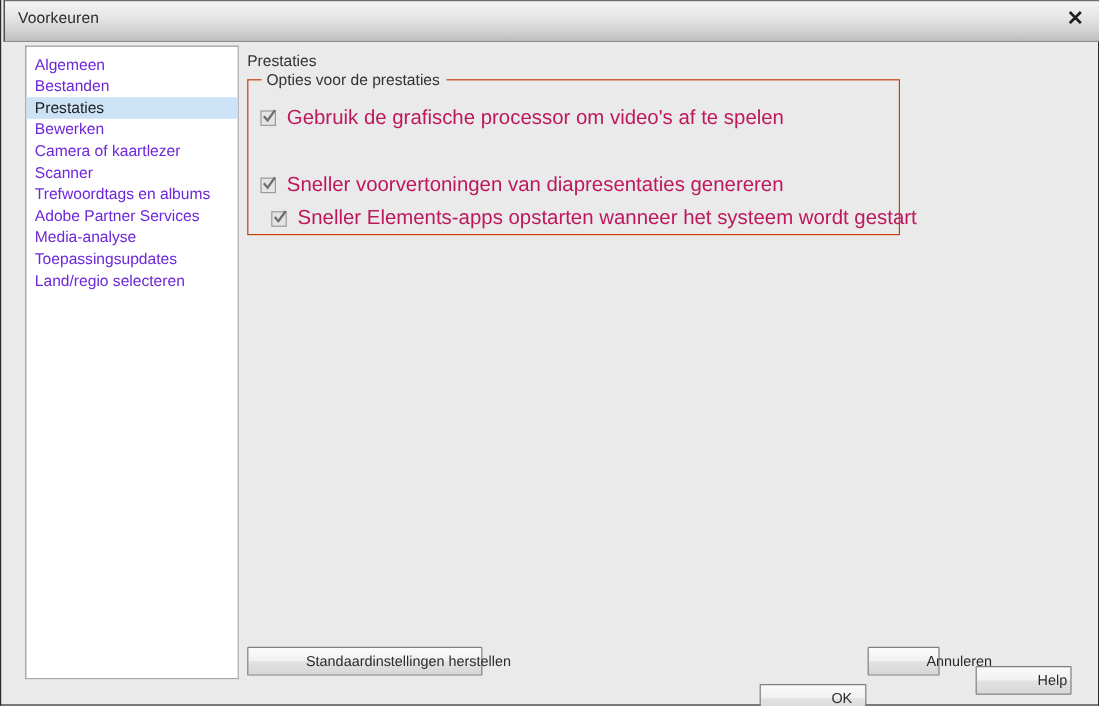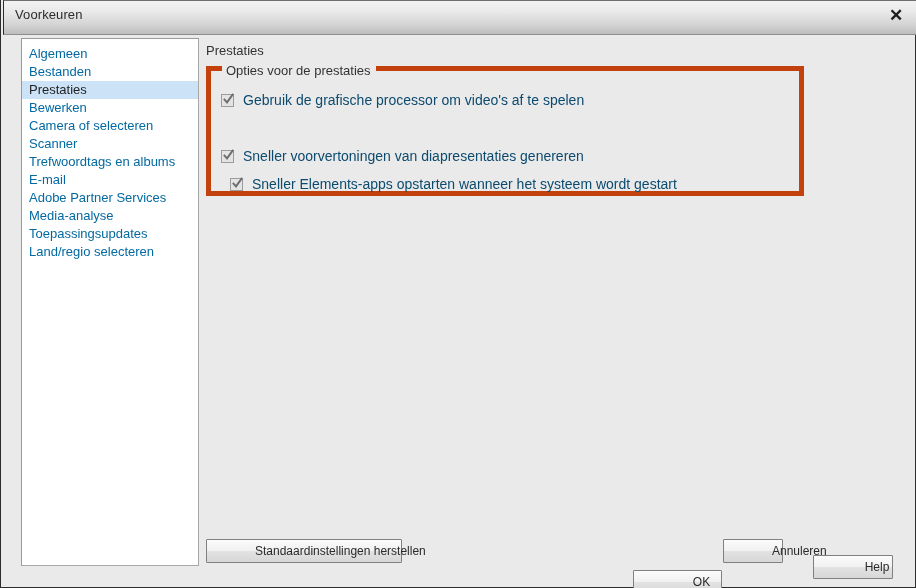--- a/index.html
+++ b/index.html
@@ -84,21 +84,21 @@
     border: 1px solid #a8a8a8;
     border-top-color: #9a9a9a;
     border-left-color: #9a9a9a;
     overflow: hidden;
   }
   .sidebar-item {
     height: 18px;
     line-height: 18px;
     padding-left: 7px;
     font-size: 13px;
-    color: #0369a1;
+    color: #6d28d9;
     white-space: nowrap;
     cursor: default;
   }
   .sidebar-item.selected {
     background: #cce3f7;
     color: #1f1f1f;
   }
   .sidebar-list {
     padding-top: 6px;
   }
@@ -110,24 +110,24 @@
     top: 43px;
     font-size: 13px;
     color: #333333;
     white-space: nowrap;
   }
 
   .groupbox {
     position: absolute;
     left: 205px;
     top: 66px;
-    width: 598px;
+    width: 544px;
     height: 130px;
     box-sizing: border-box;
-    border: 5px solid #c2410c;
+    border: 1px solid #c2410c;
     background: transparent;
   }
   .group-legend {
     position: absolute;
     left: 11px;
     top: -8px;
     background: #eaeaea;
     padding: 0 5px 0 4px;
     font-size: 13px;
     color: #333333;
@@ -158,22 +158,22 @@
   }
   .checkbox .tick {
     position: absolute;
     left: 1px;
     top: -2px;
     width: 11px;
     height: 13px;
     display: block;
   }
   .check-label {
-    font-size: 14px;
-    color: #0c4a6e;
+    font-size: 17px;
+    color: #be185d;
     white-space: nowrap;
     text-align: right;
   }
 
   
   .btn {
     position: absolute;
     box-sizing: border-box;
     height: 24px;
     line-height: 22px;
@@ -204,24 +204,23 @@
       <span class="glyph">✕</span>
     </div>
   </div>
 
   <div class="sidebar">
     <div class="sidebar-list">
       <div class="sidebar-item">Algemeen</div>
       <div class="sidebar-item">Bestanden</div>
       <div class="sidebar-item selected">Prestaties</div>
       <div class="sidebar-item">Bewerken</div>
-      <div class="sidebar-item">Camera of selecteren</div>
+      <div class="sidebar-item">Camera of kaartlezer</div>
       <div class="sidebar-item">Scanner</div>
       <div class="sidebar-item">Trefwoordtags en albums</div>
-      <div class="sidebar-item">E-mail</div>
       <div class="sidebar-item">Adobe Partner Services</div>
       <div class="sidebar-item">Media-analyse</div>
       <div class="sidebar-item">Toepassingsupdates</div>
       <div class="sidebar-item">Land/regio selecteren</div>
     </div>
   </div>
 
   <div class="panel-title">Prestaties</div>
 
   <div class="groupbox">

